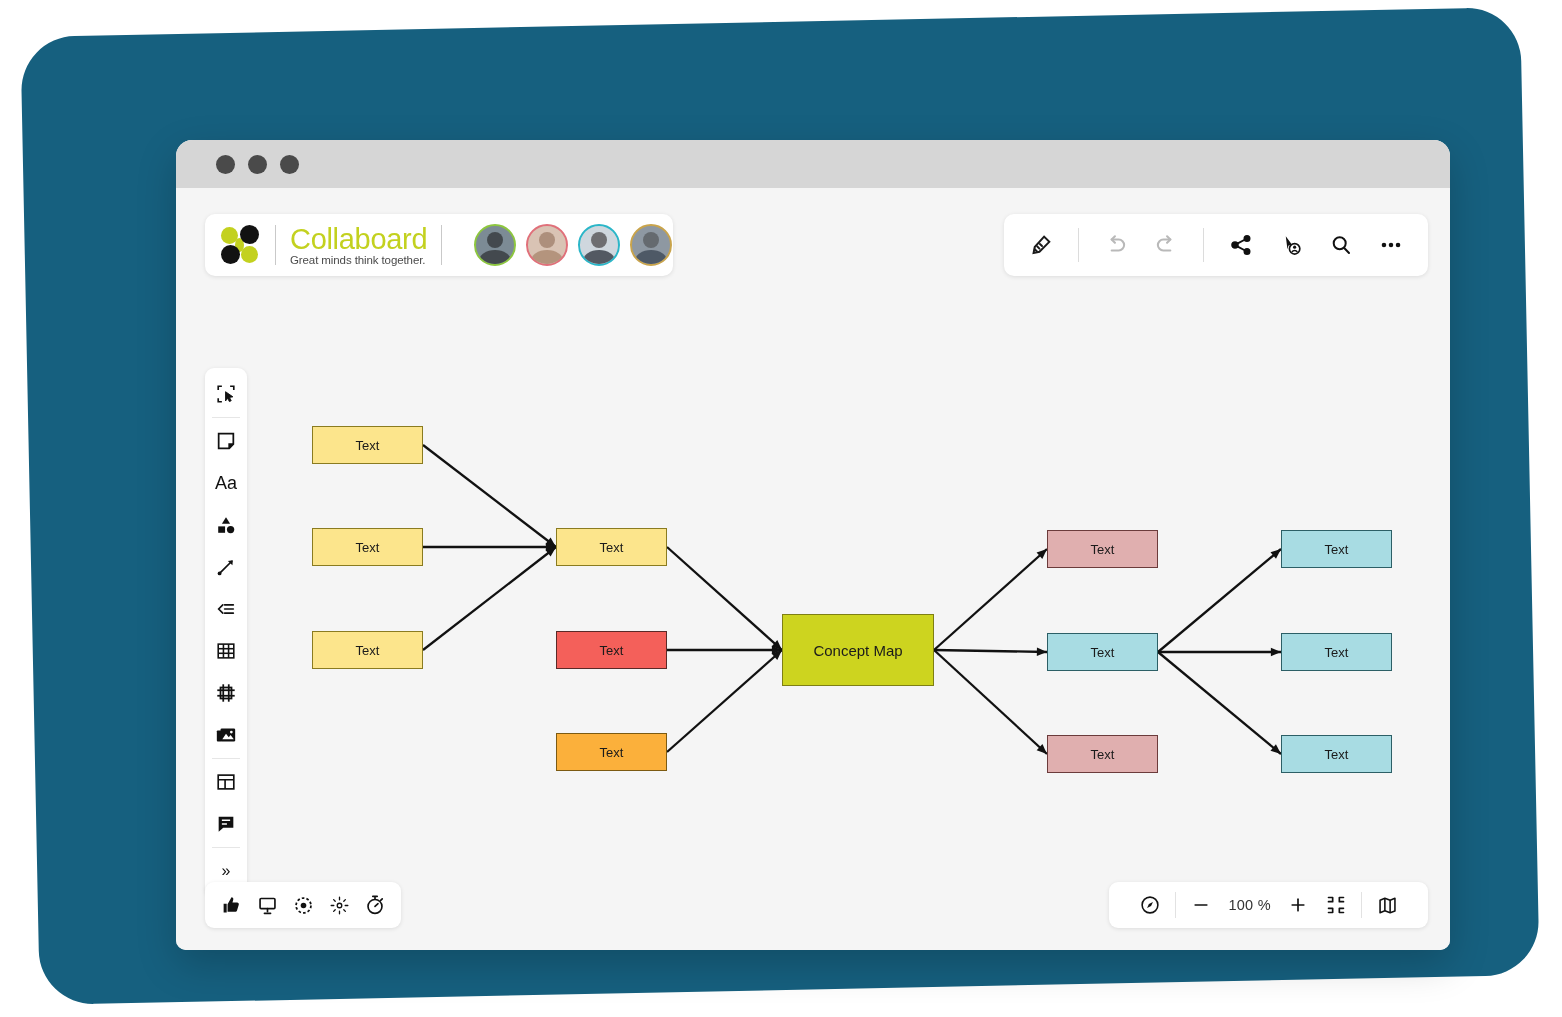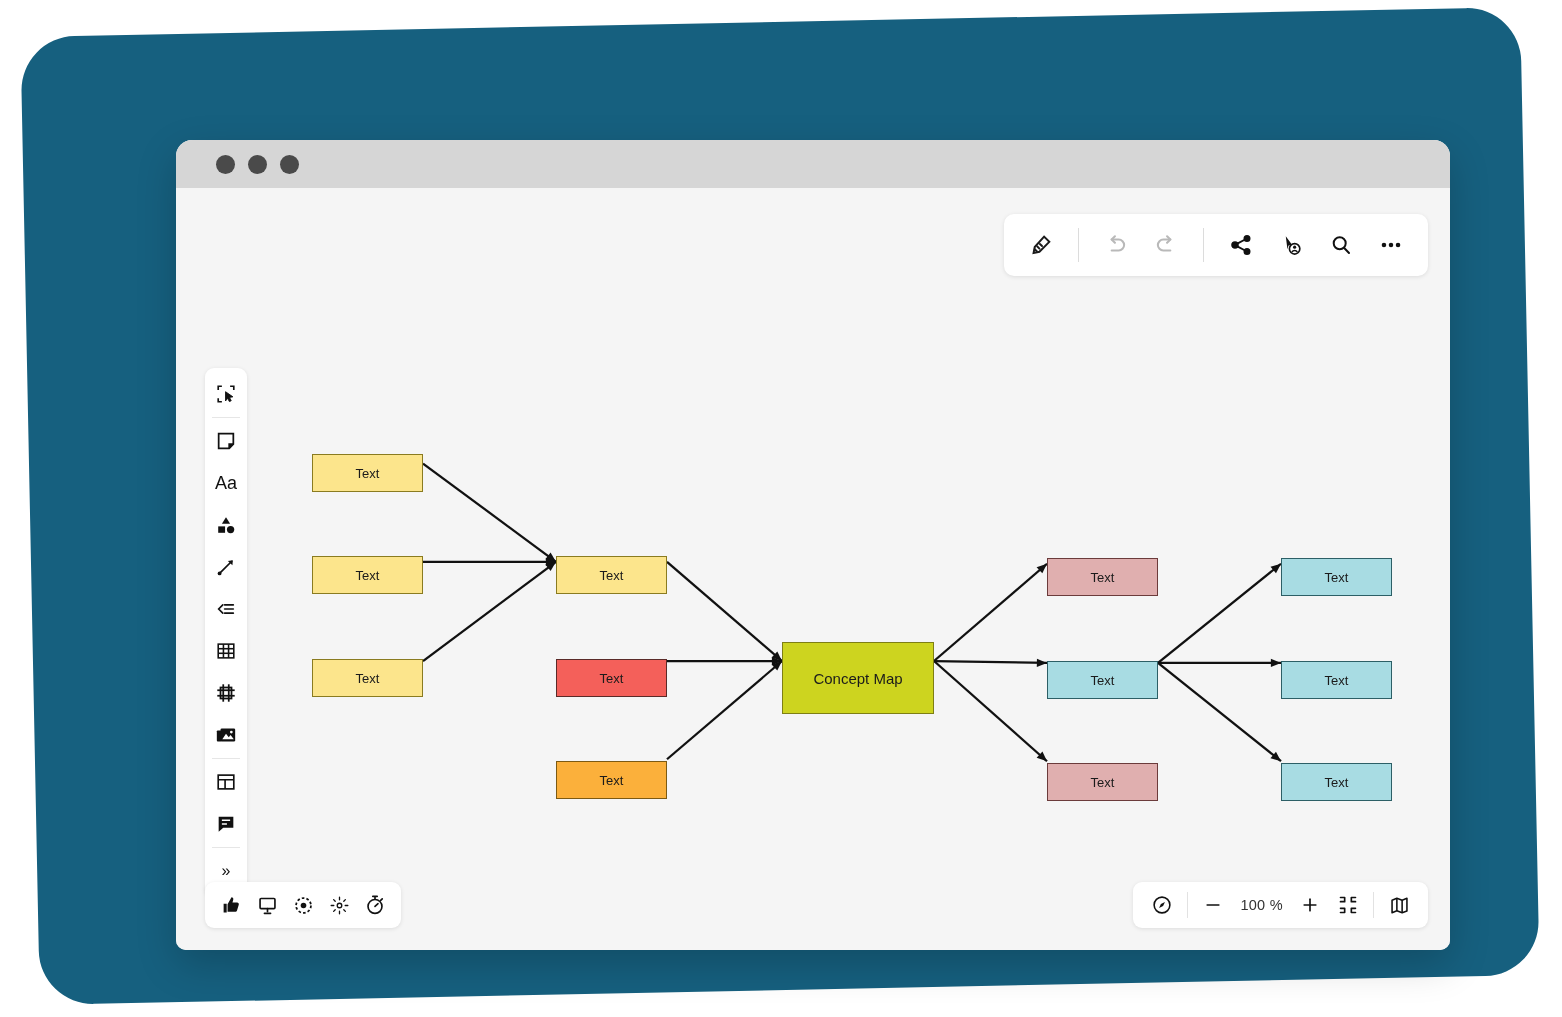--- a/index.html
+++ b/index.html
@@ -122,28 +122,28 @@
     height: 46px; background: #fff; border-radius: 9px;
     box-shadow: 0 1px 4px rgba(0,0,0,.10);
     display: flex; align-items: center; padding: 0 8px;
   }
   .bb-btn { width: 36px; height: 38px; display: flex; align-items: center; justify-content: center; cursor: pointer; }
 
   .zoombar {
     position: absolute; right: 22px; bottom: 22px;
     height: 46px; background: #fff; border-radius: 9px;
     box-shadow: 0 1px 4px rgba(0,0,0,.10);
-    display: flex; align-items: center; padding: 0 10px;
+    display: flex; align-items: center; padding: 0 22px;
   }
   .zb-btn { min-width: 38px; height: 38px; display: flex; align-items: center; justify-content: center; cursor: pointer; }
   .zb-div { width: 1px; height: 26px; background: #e2e2e2; margin: 0 6px; }
   .zoom-val { font-size: 14.5px; color: #333; padding: 0 8px; letter-spacing: .3px; white-space: nowrap; }
 
   
-  .diagram { position: absolute; inset: 0; margin-top: 28px; }
+  .diagram { position: absolute; inset: 0; }
   .edges { position: absolute; left: 0; top: 0; width: 100%; height: 100%; }
   .node {
     position: absolute;
     display: flex; align-items: center; justify-content: center;
     font-size: 13px; color: #1b1b1b; cursor: pointer;
     border-style: solid; border-width: 1.6px;
   }
   .node.center { font-size: 15px; }
 </style>
 </head>
@@ -226,20 +226,41 @@
             </div>
             <div class="node" style="left: 1105px; top: 445px; width: 111px; height: 38px; background: rgb(168, 220, 227); border-color: rgb(44, 95, 102);">
               <span>Text</span>
             </div>
             <div class="node" style="left: 1105px; top: 547px; width: 111px; height: 38px; background: rgb(168, 220, 227); border-color: rgb(44, 95, 102);">
               <span>Text</span>
             </div>
           </div>
       </div>
 
+      <div class="brandbar">
+        <span class="logo-mark">
+          <i class="lm5"></i>
+            <i class="lm1"></i>
+            <i class="lm2"></i>
+            <i class="lm3"></i>
+            <i class="lm4"></i>
+        </span>
+        <span class="vrule"></span>
+        <span class="brand-text">
+          <span class="brand-name">Collaboard</span>
+          <span class="brand-tag">Great minds think together.</span>
+        </span>
+        <span class="vrule"></span>
+        <span class="avatars" id="avatar-row">
+            <span class="avatar av-skin-dark" style="border-color: rgb(141, 198, 63);"></span>
+            <span class="avatar av-skin-light" style="border-color: rgb(224, 112, 122);"></span>
+            <span class="avatar av-skin-mid" style="border-color: rgb(43, 182, 200);"></span>
+            <span class="avatar av-skin-grey" style="border-color: rgb(201, 164, 76);"></span>
+          </span>
+      </div>
 
       <div class="topbar">
         <div class="tb-btn">
           <svg width="25" height="25" viewBox="0 0 24 24" fill="none" stroke="#1b1b1b" stroke-width="1.9" stroke-linecap="round">
             <path d="M14.5 3.5l5 5-9.5 9.5-5.6 1.1 1.1-5.6z"></path>
             <path d="M5.5 15.5l2 2M8 13l2 2M10.5 10.5l2 2"></path>
           </svg>
         </div>
         <div class="tb-div"></div>
         <div class="tb-btn disabled">

